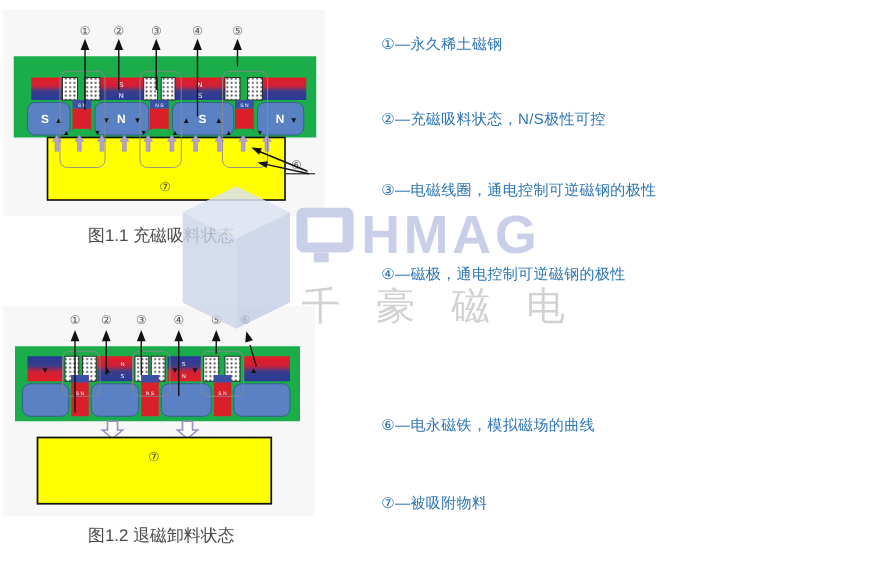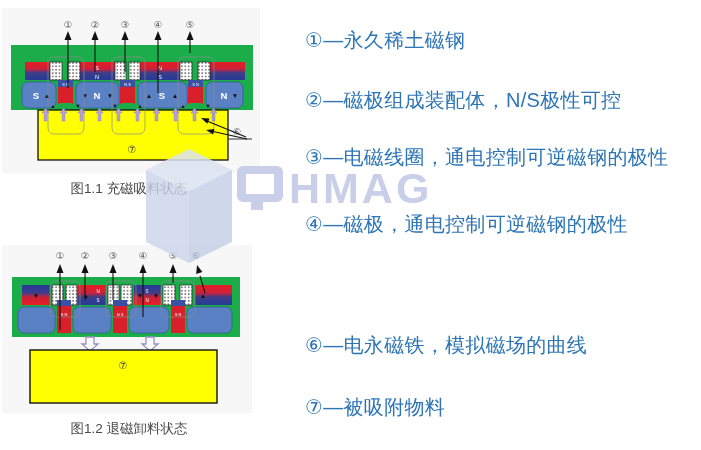--- a/index.html
+++ b/index.html
@@ -5,21 +5,21 @@
   html,body{margin:0;padding:0;}
   body{
     width:701px;height:450px;position:relative;overflow:hidden;
     background:#ffffff;
     font-family:"Liberation Sans","DejaVu Sans",sans-serif;
   }
   .diagrams{position:absolute;left:0;top:0;width:300px;height:450px;z-index:1;}
   .legend{position:absolute;left:305px;top:0;width:396px;height:450px;z-index:10;}
   .legend-item{
     position:absolute;left:0;white-space:nowrap;
-    font-size:20px;color:#2e75b6;letter-spacing:0.3px;
+    font-size:12px;color:#2e75b6;letter-spacing:0.3px;
   }
   .watermark{position:absolute;left:0;top:0;width:701px;height:412px;z-index:5;pointer-events:none;}
   .wm-cube{position:absolute;left:146px;top:149px;}
   .wm-brand{position:absolute;left:237px;top:166px;display:flex;align-items:center;gap:6px;}
   .wm-brand-text{
     font-size:43px;font-weight:800;color:#c9cfe8;letter-spacing:3px;line-height:1;
   }
   .wm-cn{
     position:absolute;left:241px;top:226px;font-size:31px;font-weight:500;
     color:#d2d2d2;letter-spacing:29px;white-space:nowrap;line-height:1.2;
@@ -288,22 +288,23 @@
     <polygon points="43,42 86,21 86,93 43,114" fill="#bdc9e2" opacity="0.72"></polygon>
   </svg>
   <div class="wm-brand">
     <svg width="46" height="44" viewBox="0 0 46 44">
       <path d="M6,0 h34 a6,6 0 0 1 6,6 v24 a6,6 0 0 1 -6,6 h-34 a6,6 0 0 1 -6,-6 v-24 a6,6 0 0 1 6,-6 z
                M9,8 h28 v20 h-28 z" fill="#c9cfe8" fill-rule="evenodd"></path>
       <rect x="14" y="36" width="12" height="8" fill="#c9cfe8"></rect>
     </svg>
     <span class="wm-brand-text">HMAG</span>
   </div>
+  <div class="wm-cn">千豪磁电</div>
 </div>
 
 <div class="legend">
   <div class="legend-item" style="top:27px">①—永久稀土磁钢</div>
-  <div class="legend-item" style="top:87px">②—磁极组成装配体，N/S极性可控</div>
+  <div class="legend-item" style="top:87px">②—充磁吸料状态，N/S极性可控</div>
   <div class="legend-item" style="top:144px">③—电磁线圈，通电控制可逆磁钢的极性</div>
   <div class="legend-item" style="top:211px">④—磁极，通电控制可逆磁钢的极性</div>
   <div class="legend-item" style="top:332px">⑥—电永磁铁，模拟磁场的曲线</div>
   <div class="legend-item" style="top:394px">⑦—被吸附物料</div>
 </div>
 
 </body></html>

